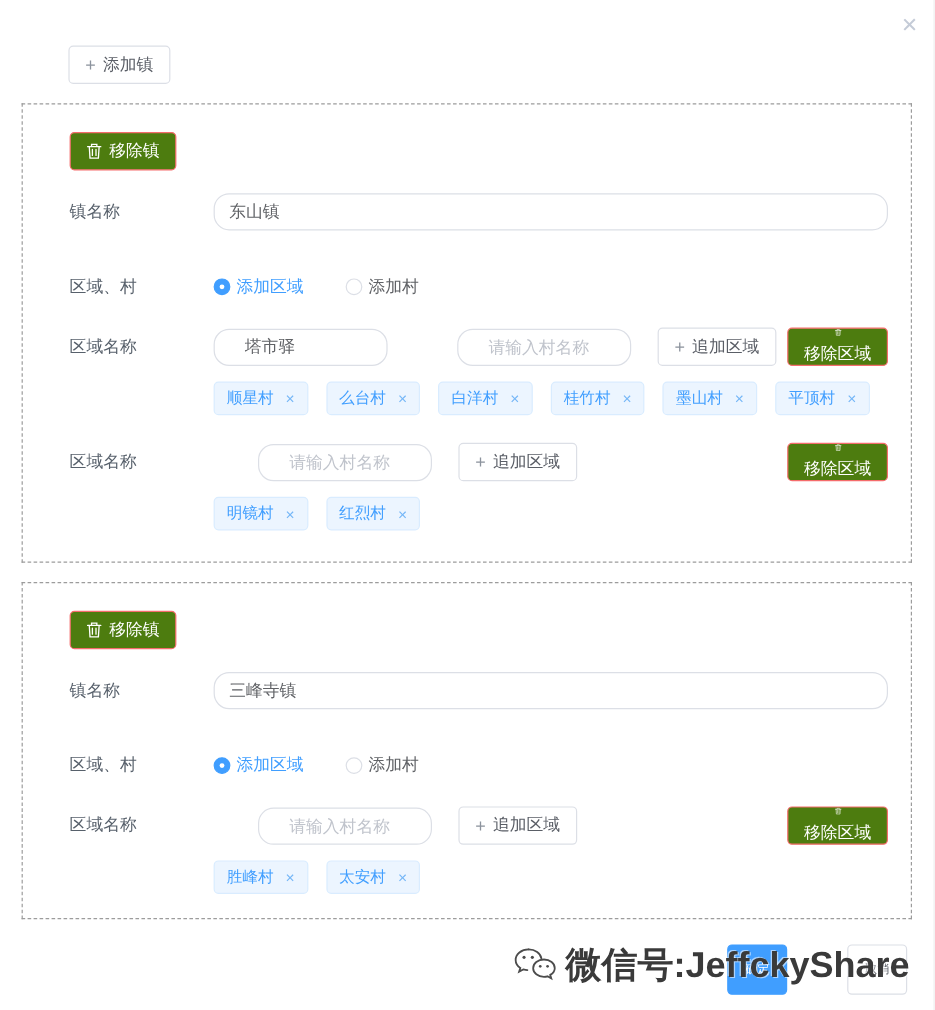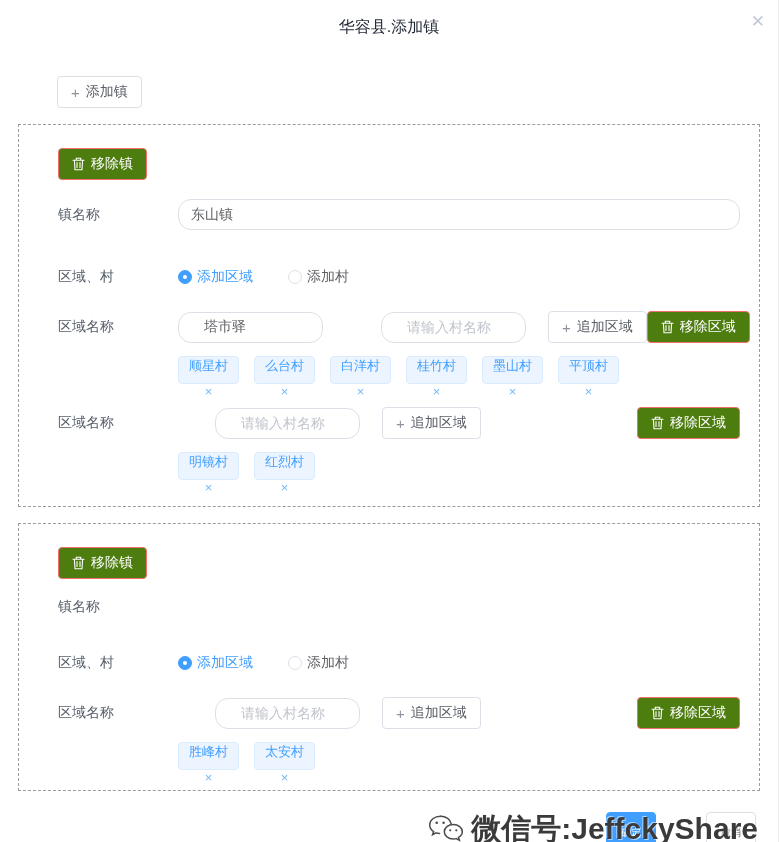--- a/index.html
+++ b/index.html
@@ -37,43 +37,42 @@
 
   .radio { display: inline-flex; align-items: center; gap: 5px; font-size: 14px; color: #606266; cursor: pointer; }
   .radio + .radio { margin-left: 35px; }
   .radio-dot { position: relative; width: 14px; height: 14px; border-radius: 50%;
                border: 1px solid #dcdfe6; background: #fff; }
   .radio.checked .radio-dot { border-color: #409eff; background: #409eff; }
   .radio.checked .radio-dot::after { content: ""; position: absolute; left: 4px; top: 4px;
                width: 4px; height: 4px; border-radius: 50%; background: #fff; }
   .radio.checked .radio-label { color: #409eff; }
 
-  .remove-area { margin-left: auto; }
+  .remove-area { margin-left: auto; flex-direction: column; }
 
   .tags-row { display: flex; margin-top: 13px; padding-left: 120px; gap: 15px; flex-wrap: wrap; }
   .tag { display: inline-flex; align-items: center; height: 28px; padding: 0 10px; gap: 10px;
-         background: #ecf5ff; border: 1px solid #d9ecff; border-radius: 4px; color: #409eff; font-size: 13px; flex-direction: column; }
+         background: #ecf5ff; border: 1px solid #d9ecff; border-radius: 4px; color: #409eff; font-size: 13px; }
   .tag-close { font-size: 13px; color: #74b6f7; cursor: pointer; line-height: 1; }
 
   .footer { position: relative; height: 68px; }
   .footer-buttons { position: absolute; top: 21px; right: 22px; display: flex; gap: 11px; z-index: 1; }
   .btn-lg { height: 42px; padding: 0 14px; font-size: 10px; margin-left: 39px; }
   .btn-primary { background: #409eff; border-color: #409eff; color: #fff; }
 
   .watermark { position: absolute; top: 18px; right: 20px; z-index: 5; pointer-events: none;
                display: flex; align-items: center; gap: 7px;
                font-size: 30px; font-weight: 700; color: #3a3a3a;
                text-shadow: 1px 1px 0 rgba(255,255,255,.55), -1px -1px 0 rgba(255,255,255,.55); }
   .wechat-svg { flex: 0 0 auto; }
 </style>
 </head>
 <body>
 
 <div class="dialog">
-  <div class="dialog-title">华容县.添加镇</div>
   <span class="dialog-close">✕</span>
 
   <div class="add-town-row">
     <button class="btn">
       <span class="plus">+</span>
       <span>添加镇</span>
     </button>
   </div>
 
   <div class="section">
@@ -174,20 +173,21 @@
   <div class="section section-2">
     <button class="btn btn-danger">
       <svg class="trash-svg" width="13" height="14" viewBox="0 0 13 14">
           <path d="M1 3.2h11M4.3 3.2V1.3h4.4v1.9M2.4 3.2l.6 9.5h7l.6-9.5M5 5.5v5M8 5.5v5" stroke="#fff" stroke-width="1.1" fill="none" stroke-linecap="round"></path>
         </svg>
       <span>移除镇</span>
     </button>
 
     <div class="form-row row-town">
       <span class="form-label">镇名称</span>
+      <input class="input input-wide" value="三峰寺镇" style="">
     </div>
 
     <div class="form-row row-radio">
       <span class="form-label">区域、村</span>
       <span class="radio checked">
         <span class="radio-dot"></span>
         <span class="radio-label">添加区域</span>
       </span>
       <span class="radio">
         <span class="radio-dot"></span>

